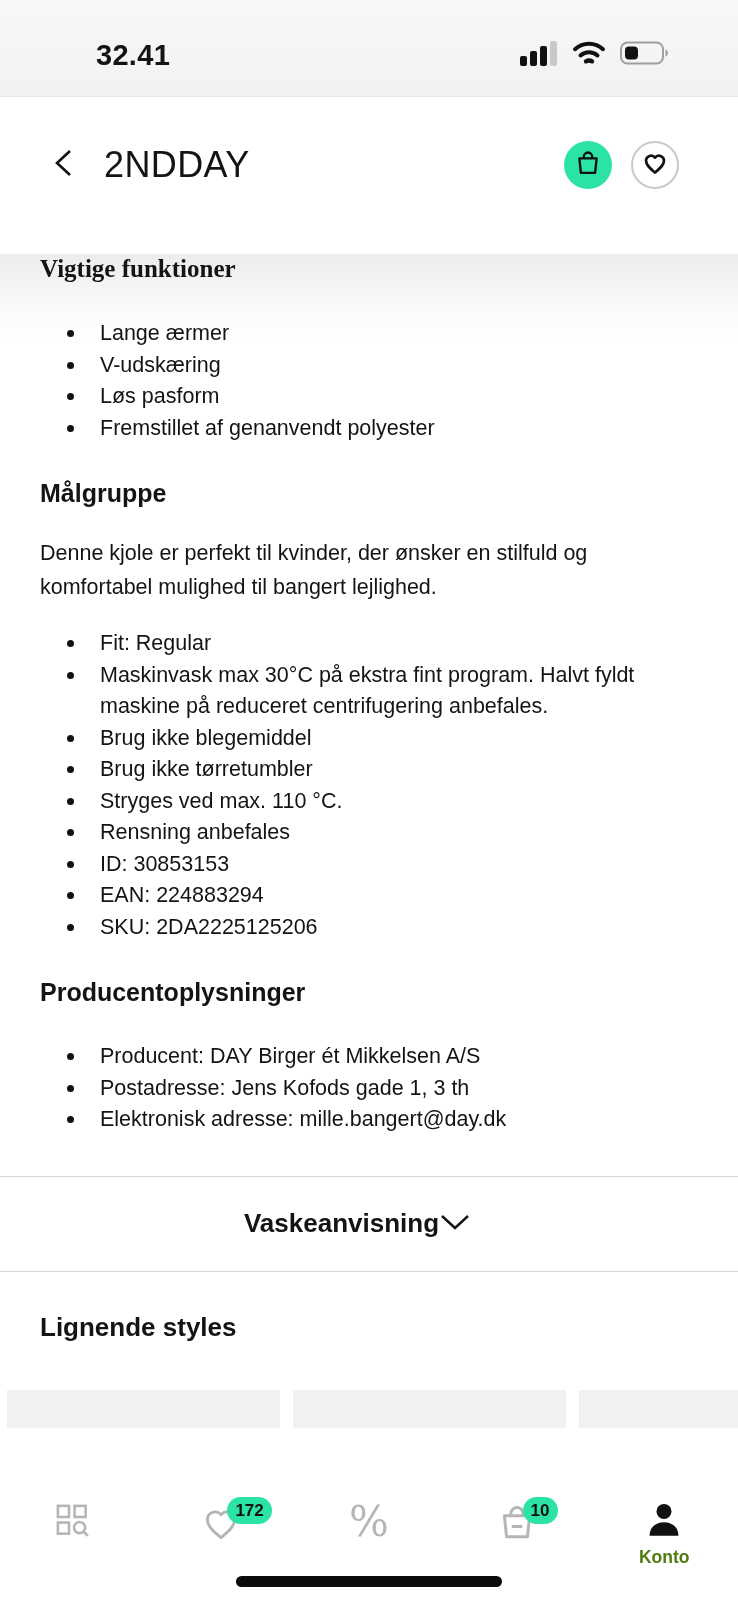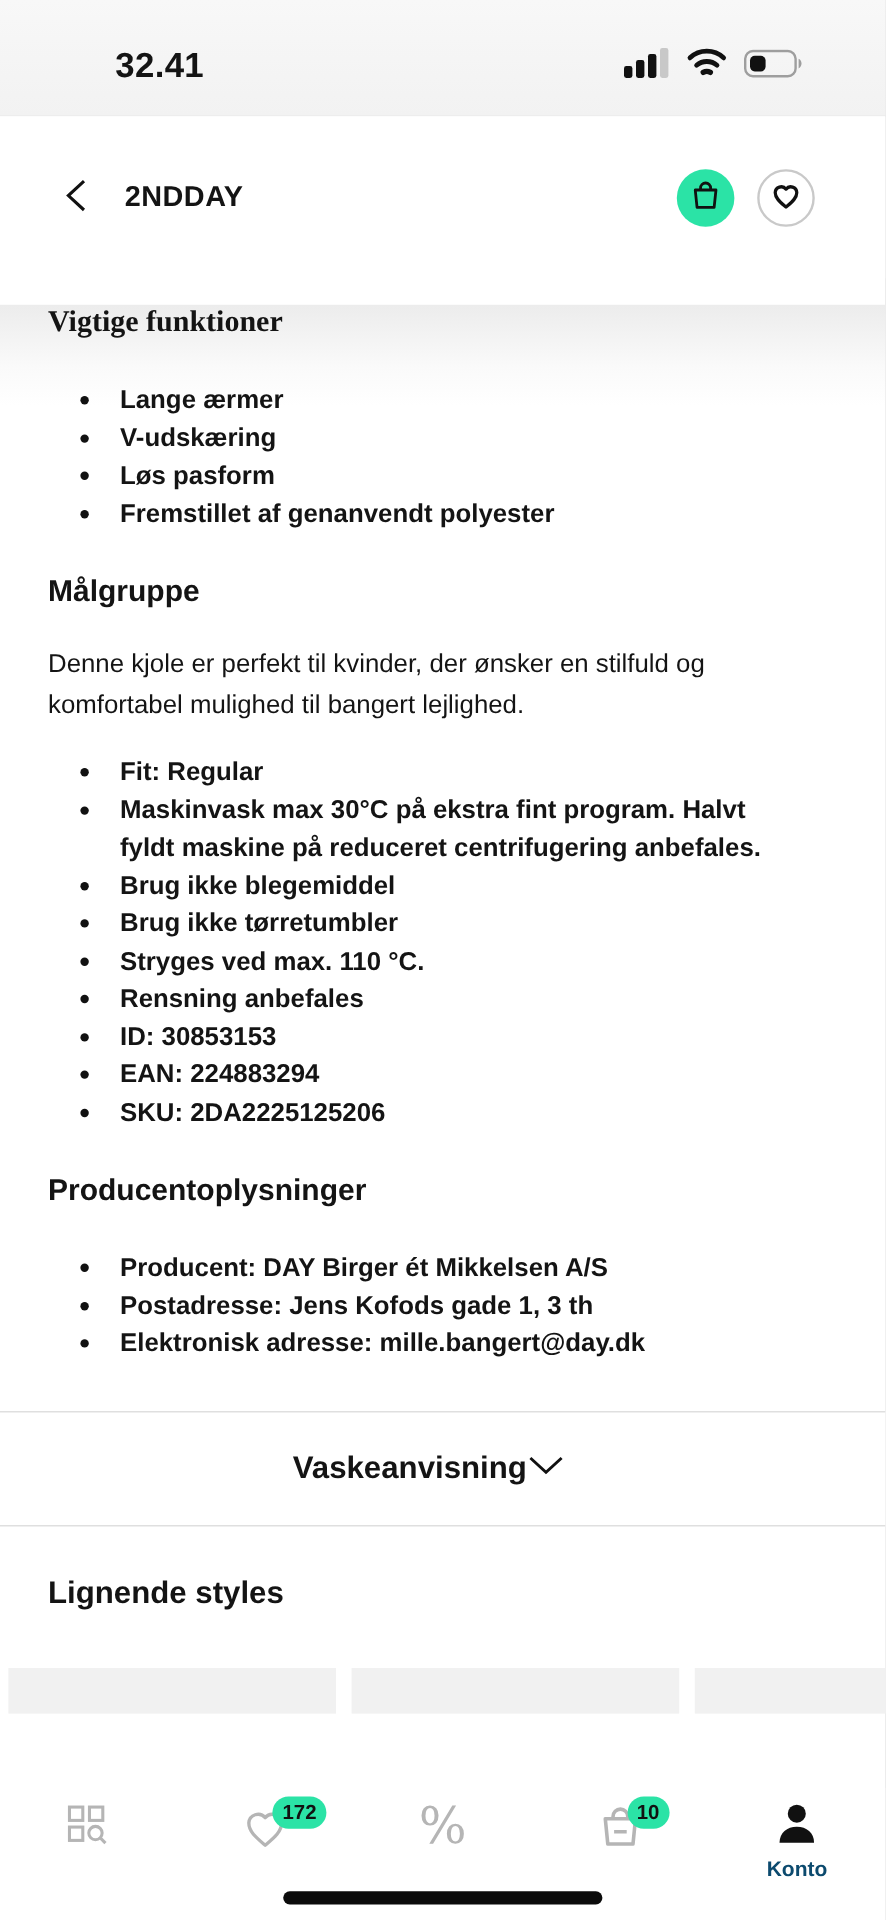--- a/index.html
+++ b/index.html
@@ -21,36 +21,36 @@
   .status-time { font-size:29px; font-weight:700; letter-spacing:.3px; }
   .status-icons { display:flex; align-items:center; gap:13px; }
 
   
   .app-header {
     height:135px; background:#fff;
     display:flex; align-items:center;
     padding:0 59px 0 52px;
   }
   .back-btn { width:36px; height:36px; display:flex; align-items:center; justify-content:flex-start; background:none; border:none; padding:0; cursor:pointer; }
-  .app-title { font-size:24px; font-weight:700; letter-spacing:.4px; margin-left:16px; }
+  .app-title { font-size:36px; font-weight:400; letter-spacing:.4px; margin-left:16px; }
   .header-spacer { flex:1; }
   .icon-circle { width:48px; height:48px; border-radius:50%; display:flex; align-items:center; justify-content:center; border:none; padding:0; cursor:pointer; }
   .bag-circle { background:var(--accent,#2be3a6); }
   .heart-circle { background:#fff; border:2px solid #c9c9c9; margin-left:19px; }
 
   
   .content {
     background:linear-gradient(to bottom,#ececec 0,#fafafa 52px,#ffffff 84px);
     padding:0 40px;
   }
   h2.section-title { font-size:25px; line-height:30px; font-weight:700; margin:34px 0 0; }
   h2.first { margin-top:22px;font-family:Liberation Serif, serif; }
   p.body-text { font-size:21.5px; line-height:34px; margin:28px 26px 0 0; }
   ul.bullets { list-style:none; margin:34px 0 0; padding:0; font-size:21.5px; line-height:31.5px; }
-  ul.bullets li { position:relative; padding:0 26px 0 60px;font-weight:bold; }
+  ul.bullets li { position:relative; padding:0 26px 0 60px; }
   ul.bullets li::before {
     content:""; position:absolute; left:27px; top:12px;
     width:7px; height:7px; border-radius:50%; background:#111;
   }
   ul.tight { margin-top:24px; }
   ul.mfr { }
 
   
   .accordion {
     margin:40px -40px 0; padding:0 63px 0 40px; height:96px;
@@ -64,21 +64,21 @@
   h2.similar-title { font-size:26px; margin-top:40px; }
   .tiles { display:flex; gap:13px; margin:48px 0 0 -33px; width:900px; }
   .tile { width:273px; height:38px; background:#f1f1f1; flex:0 0 auto; }
 
   
   .tab-bar {
     position:absolute; left:0; right:0; bottom:0; height:110px;
     background:#fff; display:flex;
   }
   .tab { flex:1; position:relative; display:flex; flex-direction:column; align-items:center; padding-top:12px; background:none; border:none; cursor:pointer; }
-  .tab-label { font-size:17.5px; font-weight:700; margin-top:6px; color:#0c4a6e; }
+  .tab-label { font-size:17.5px; font-weight:700; margin-top:6px; color:#4d7c0f; }
   .badge {
     position:absolute; top:7px; left:50%; margin-left:6px; z-index:2;
     background:var(--accent,#2be3a6); color:#111;
     font-size:17px; font-weight:700;
     height:27px; min-width:27px; padding:0 8px; border-radius:14px;
     display:flex; align-items:center; justify-content:center;
   }
   .home-indicator {
     position:absolute; bottom:13px; left:50%; transform:translateX(-50%);
     width:266px; height:11px; border-radius:6px; background:#0b0b0b;

